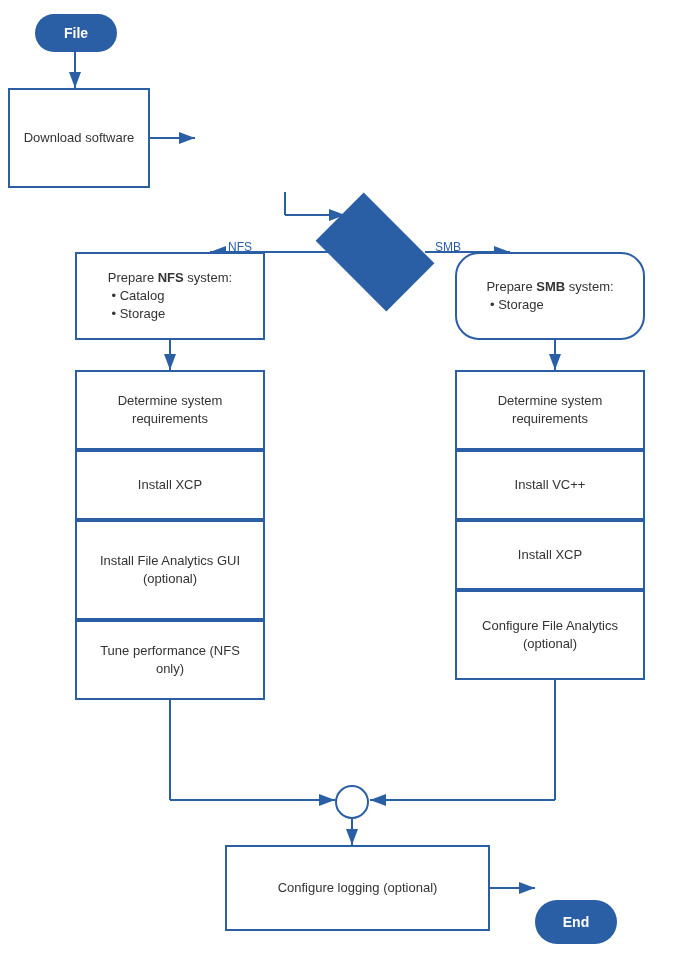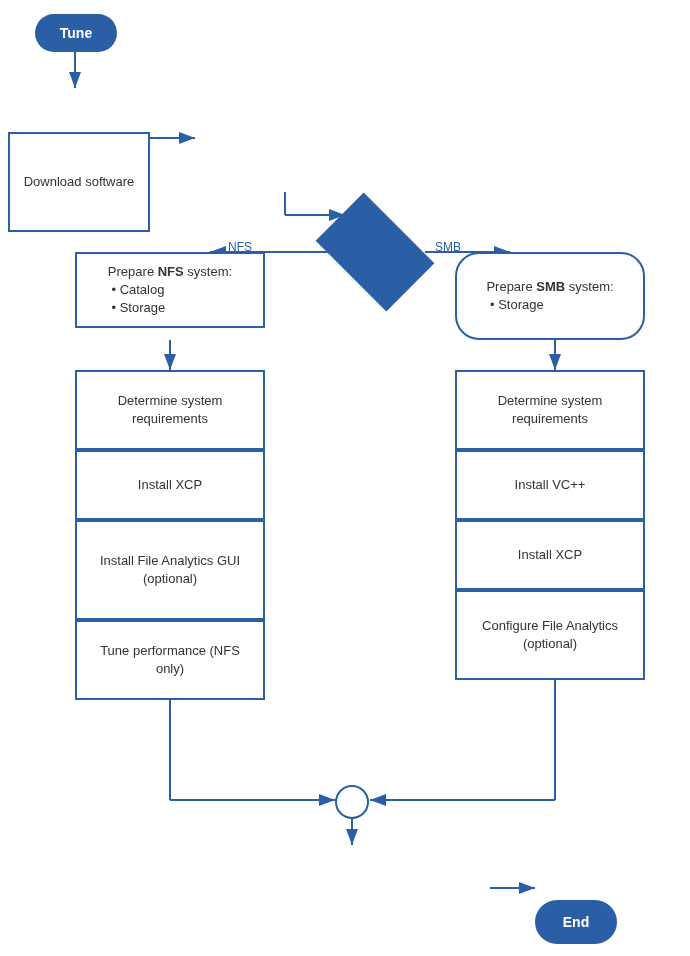--- a/index.html
+++ b/index.html
@@ -130,44 +130,44 @@
 
     <line x1="555" y1="660" x2="555" y2="800" stroke="#2a5fa5" stroke-width="2"></line>
     <line x1="555" y1="800" x2="370" y2="800" stroke="#2a5fa5" stroke-width="2" marker-end="url(#arrowhead)"></line>
 
     <line x1="352" y1="818" x2="352" y2="845" stroke="#2a5fa5" stroke-width="2" marker-end="url(#arrowhead)"></line>
 
     <line x1="490" y1="888" x2="535" y2="888" stroke="#2a5fa5" stroke-width="2" marker-end="url(#arrowhead)"></line>
   </svg>
 
   <div class="pill" style="left:35px; top:14px; width:82px; height:38px;">
-    <span>Tune</span>
-  </div>
-
-  <div class="box" style="left:8px; top:88px; width:142px; height:100px; padding:8px;margin-top:44px;">
+    <span>File</span>
+  </div>
+
+  <div class="box" style="left:8px; top:88px; width:142px; height:100px; padding:8px;">
     <span>Download software</span>
   </div>
 
 
   <div class="diamond-wrap" style="left:325px; top:218px; width:100px; height:68px;">
     <div class="diamond"></div>
     <div class="diamond-text">
       <span style="padding:4px; font-size:12px;">Which system?</span>
     </div>
   </div>
 
   <div class="label-text" style="left:228px; top:240px;">
     <span>NFS</span>
   </div>
 
   <div class="label-text" style="left:435px; top:240px;">
     <span>SMB</span>
   </div>
 
-  <div class="box" style="left:75px; top:252px; width:190px; height:76px; padding:10px; text-align:left;">
+  <div class="box" style="left:75px; top:252px; width:190px; height:88px; padding:10px; text-align:left;">
     <div>Prepare <b>NFS</b> system:<br>
       &nbsp;• Catalog<br>
       &nbsp;• Storage
     </div>
   </div>
 
   <div class="box" style="left:455px; top:252px; width:190px; height:88px; padding:10px; text-align:left;border-radius:24px;">
     <div>Prepare <b>SMB</b> system:<br>
       &nbsp;• Storage
     </div>
@@ -200,18 +200,21 @@
   <div class="box" style="left:75px; top:620px; width:190px; height:80px; padding:8px;">
     <span>Tune performance (NFS only)</span>
   </div>
 
   <div class="box" style="left:455px; top:590px; width:190px; height:90px; padding:8px;">
     <span>Configure File Analytics (optional)</span>
   </div>
 
   <div class="circle" style="left:335px; top:785px; width:34px; height:34px;"></div>
 
+  <div class="box" style="left:225px; top:845px; width:265px; height:86px; padding:8px;">
+    <span>Configure logging (optional)</span>
+  </div>
 
   <div class="pill" style="left:535px; top:900px; width:82px; height:44px;">
     <span>End</span>
   </div>
 
 </div>
 
 </body></html>

